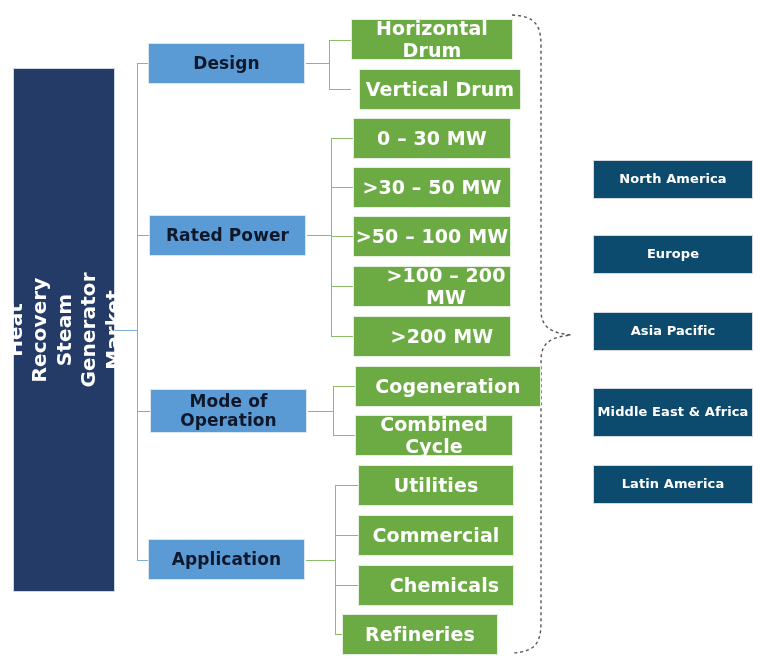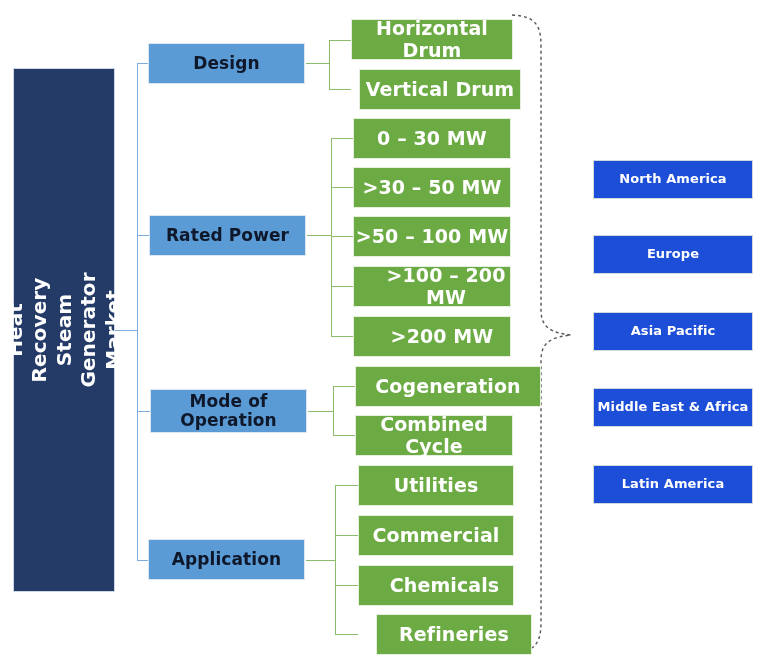--- a/index.html
+++ b/index.html
@@ -61,21 +61,21 @@
   
   .leaf-box {
     background: #6cab43;
     border: 1px solid #e4efe0;
     font-size: 19px;
     color: #ffffff;
   }
 
   
   .region-box {
-    background: #1d4ed8;
+    background: #0c4a6e;
     border: 1px solid #d4d9e0;
     font-size: 13px;
     color: #ffffff;
     align-items: center;
   }
   .region-box .region-label {
     display: block;
     width: 100%;
     white-space: normal;
   }
@@ -212,33 +212,33 @@
 
   <div class="box leaf-box" style="left:358px; top:465px; width:156px; height:41px;">
     <span>Utilities</span>
   </div>
   <div class="box leaf-box" style="left:358px; top:515px; width:156px; height:41px;">
     <span>Commercial</span>
   </div>
   <div class="box leaf-box" style="left:358px; top:565px; width:156px; height:41px;padding-left:17px;">
     <span>Chemicals</span>
   </div>
-  <div class="box leaf-box" style="left:376px; top:614px; width:156px; height:41px;">
+  <div class="box leaf-box" style="left:342px; top:614px; width:156px; height:41px;">
     <span>Refineries</span>
   </div>
 
   <div class="box region-box" style="left:593px; top:160px; width:160px; height:39px;">
     <span class="region-label">North America</span>
   </div>
   <div class="box region-box" style="left:593px; top:235px; width:160px; height:39px;">
     <span class="region-label">Europe</span>
   </div>
   <div class="box region-box" style="left:593px; top:312px; width:160px; height:39px;">
     <span class="region-label">Asia Pacific</span>
   </div>
-  <div class="box region-box" style="left:593px; top:388px; width:160px; height:39px;">
+  <div class="box region-box" style="left:593px; top:388px; width:160px; height:49px;">
     <span class="region-label" style="line-height:1.15;">Middle East &amp; Africa</span>
   </div>
   <div class="box region-box" style="left:593px; top:465px; width:160px; height:39px;">
     <span class="region-label">Latin America</span>
   </div>
 
 </div>
 
 </body></html>

